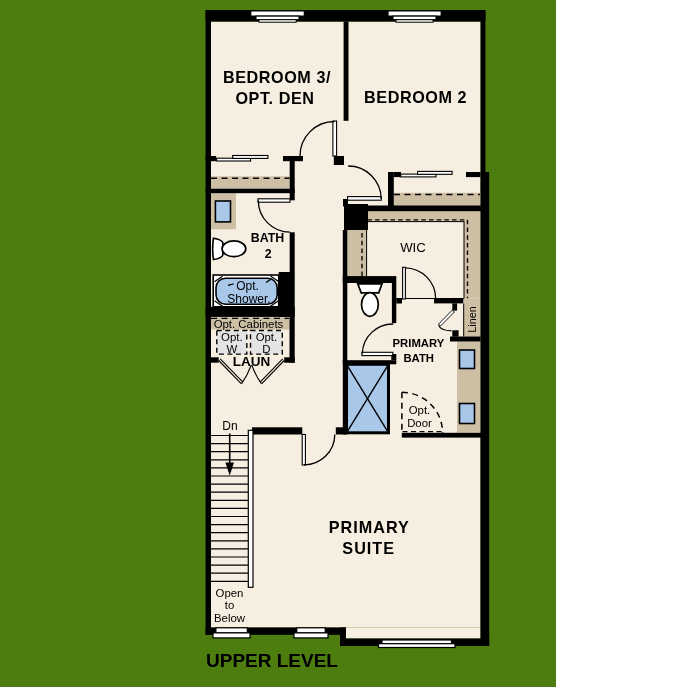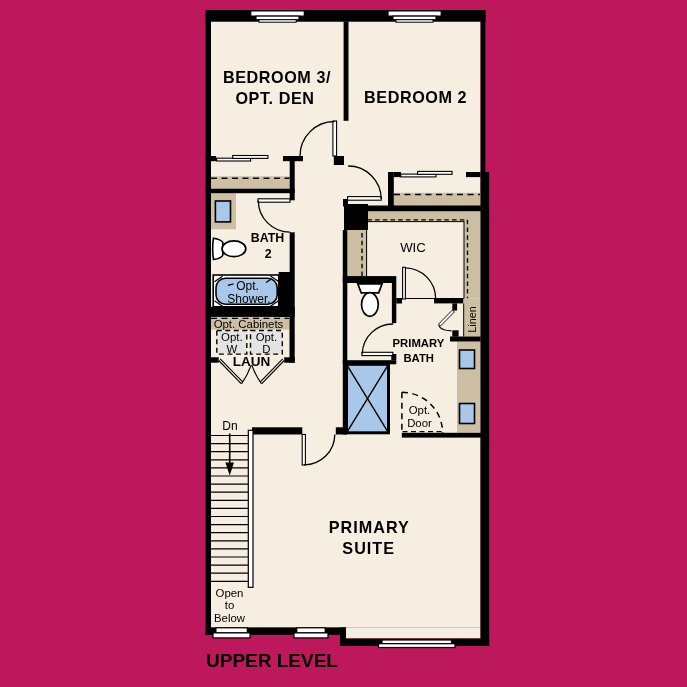--- a/index.html
+++ b/index.html
@@ -1,16 +1,16 @@
 <!DOCTYPE html>
 <html><head>
 <meta charset="utf-8">
 <style>
   html,body{margin:0;padding:0;background:#ffffff;}
-  #page{width:687px;height:687px;position:relative;background:#be185d;font-family:"Liberation Sans",sans-serif;}
+  #page{width:556px;height:687px;position:relative;background:#4d7c0f;font-family:"Liberation Sans",sans-serif;}
   svg{position:absolute;top:0;left:0;}
   text{font-family:"Liberation Sans",sans-serif;fill:#000;}
 </style>
 </head>
 <body>
 <div id="page">
 <svg width="687" height="687" viewBox="0 0 687 687">
 
   <rect x="210.5" y="21.5" width="270" height="606" fill="#f6eee0"></rect>
 

